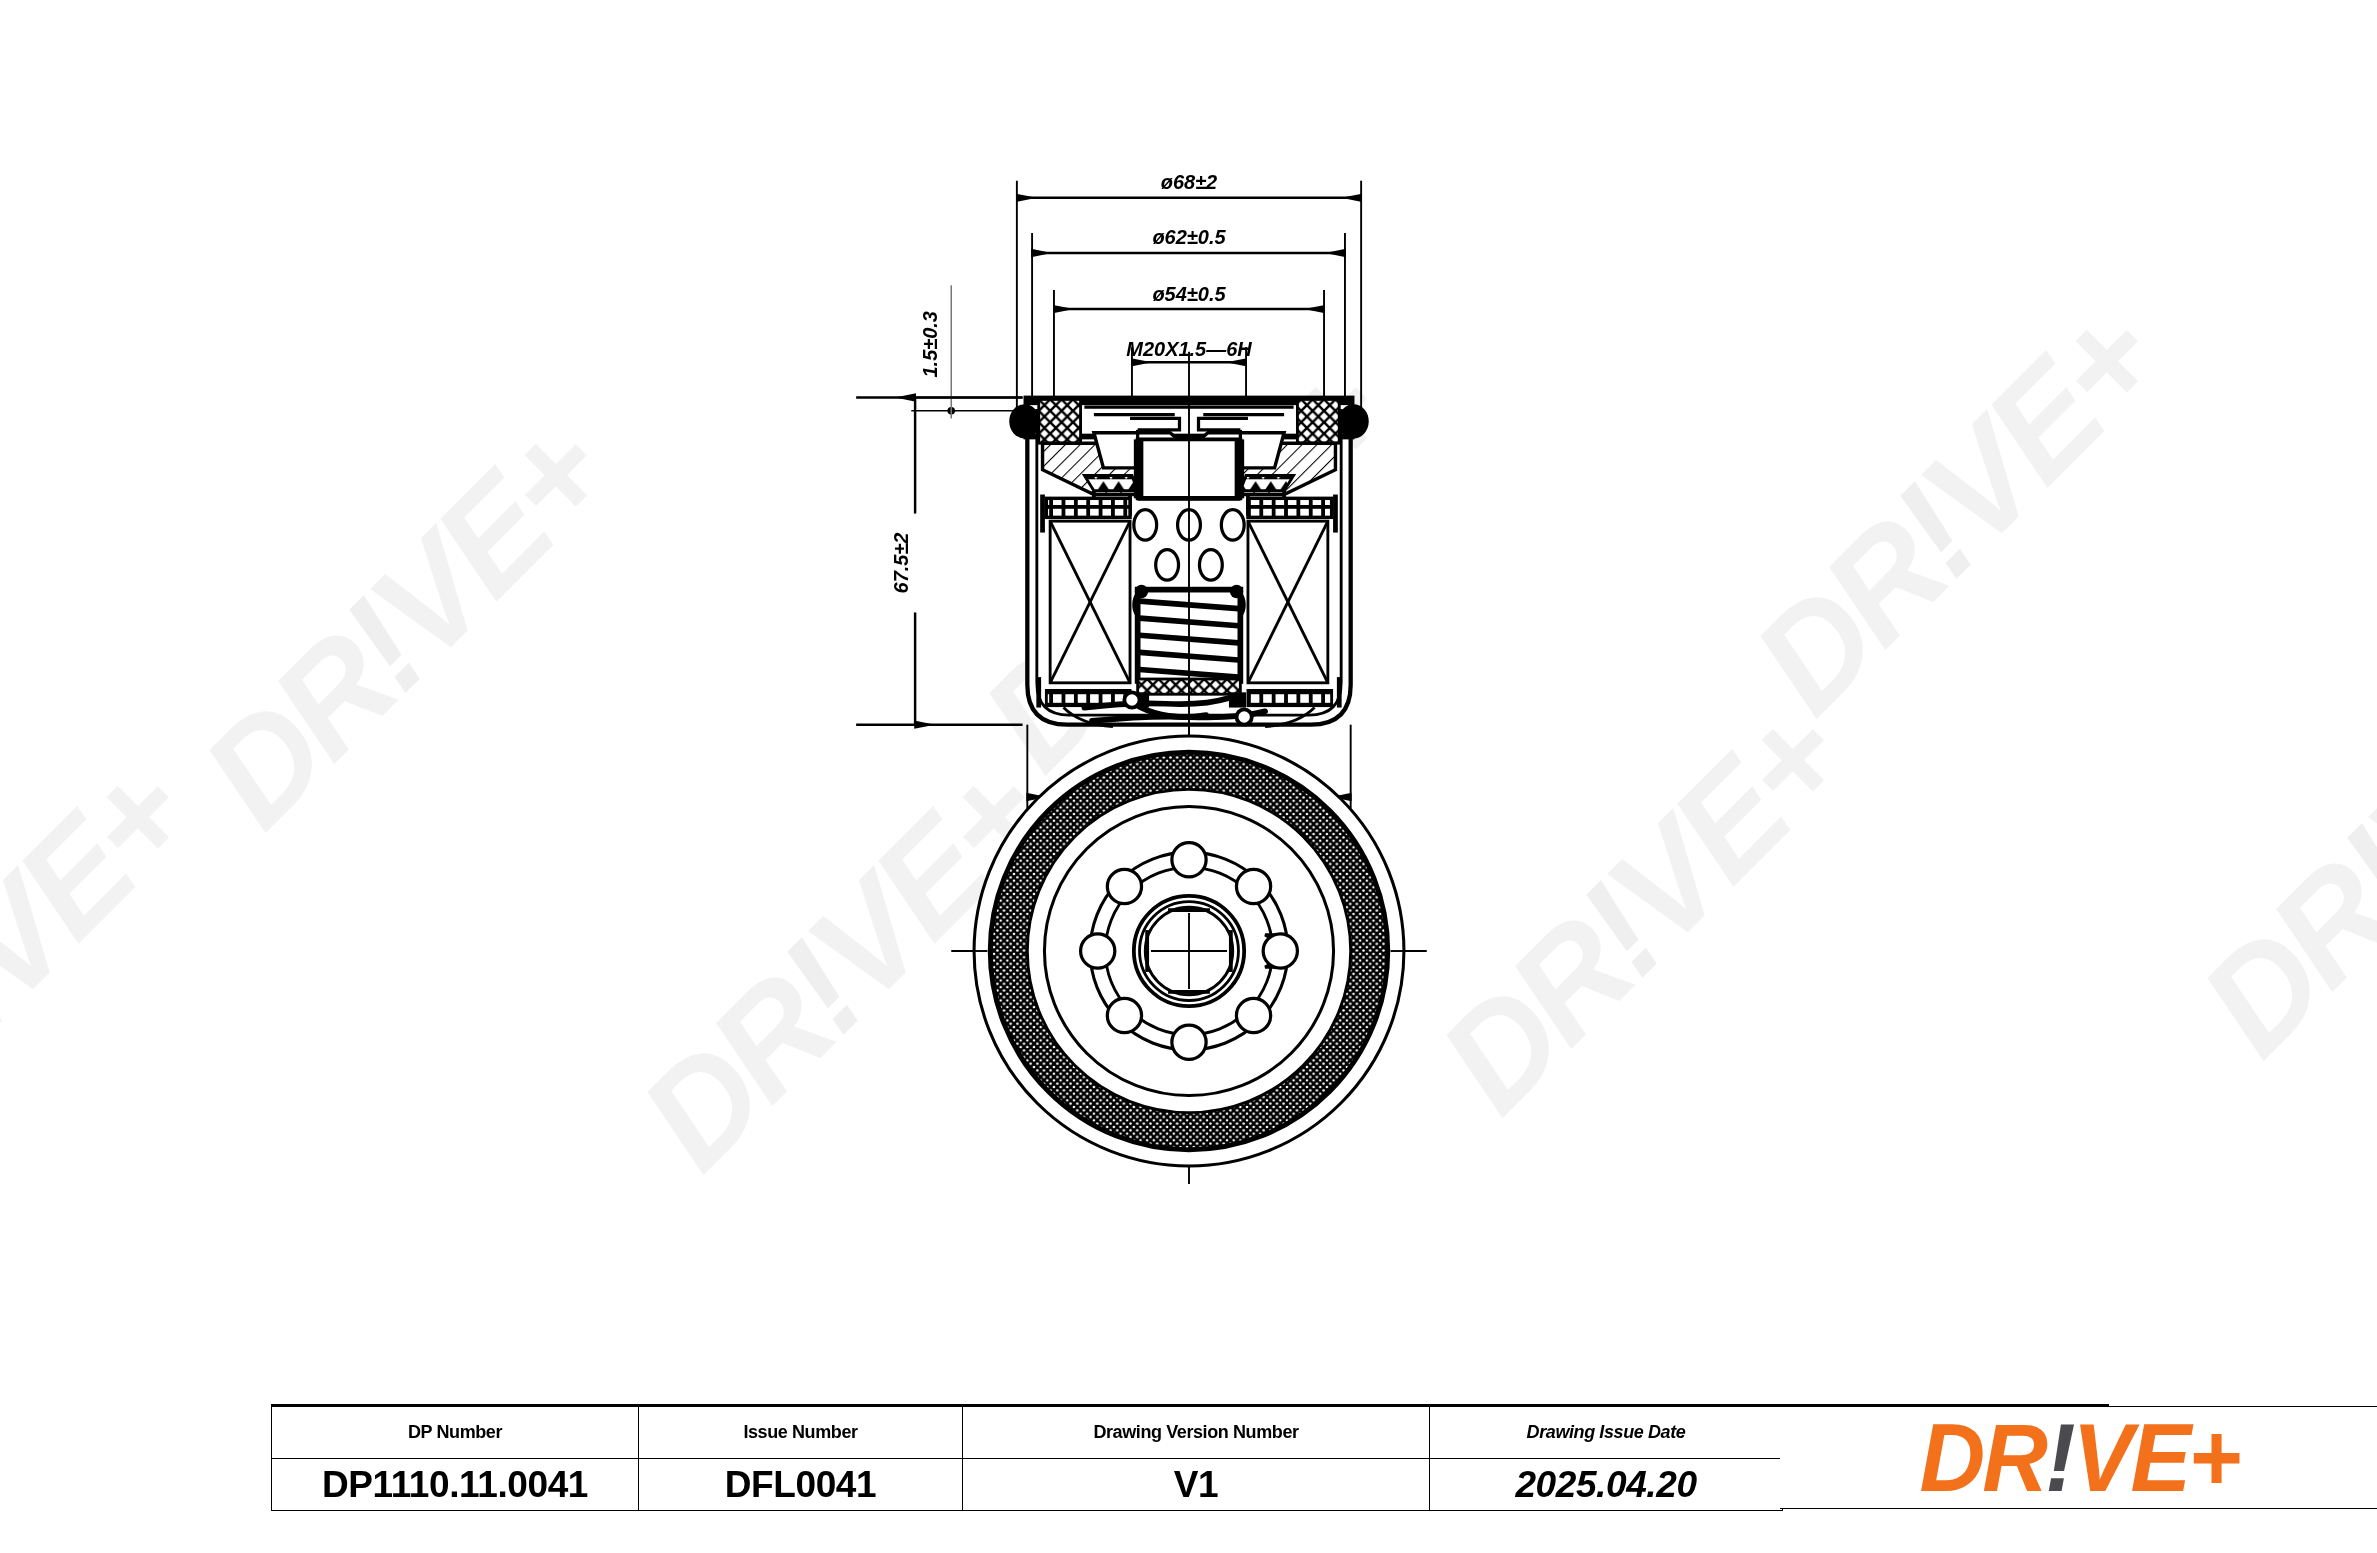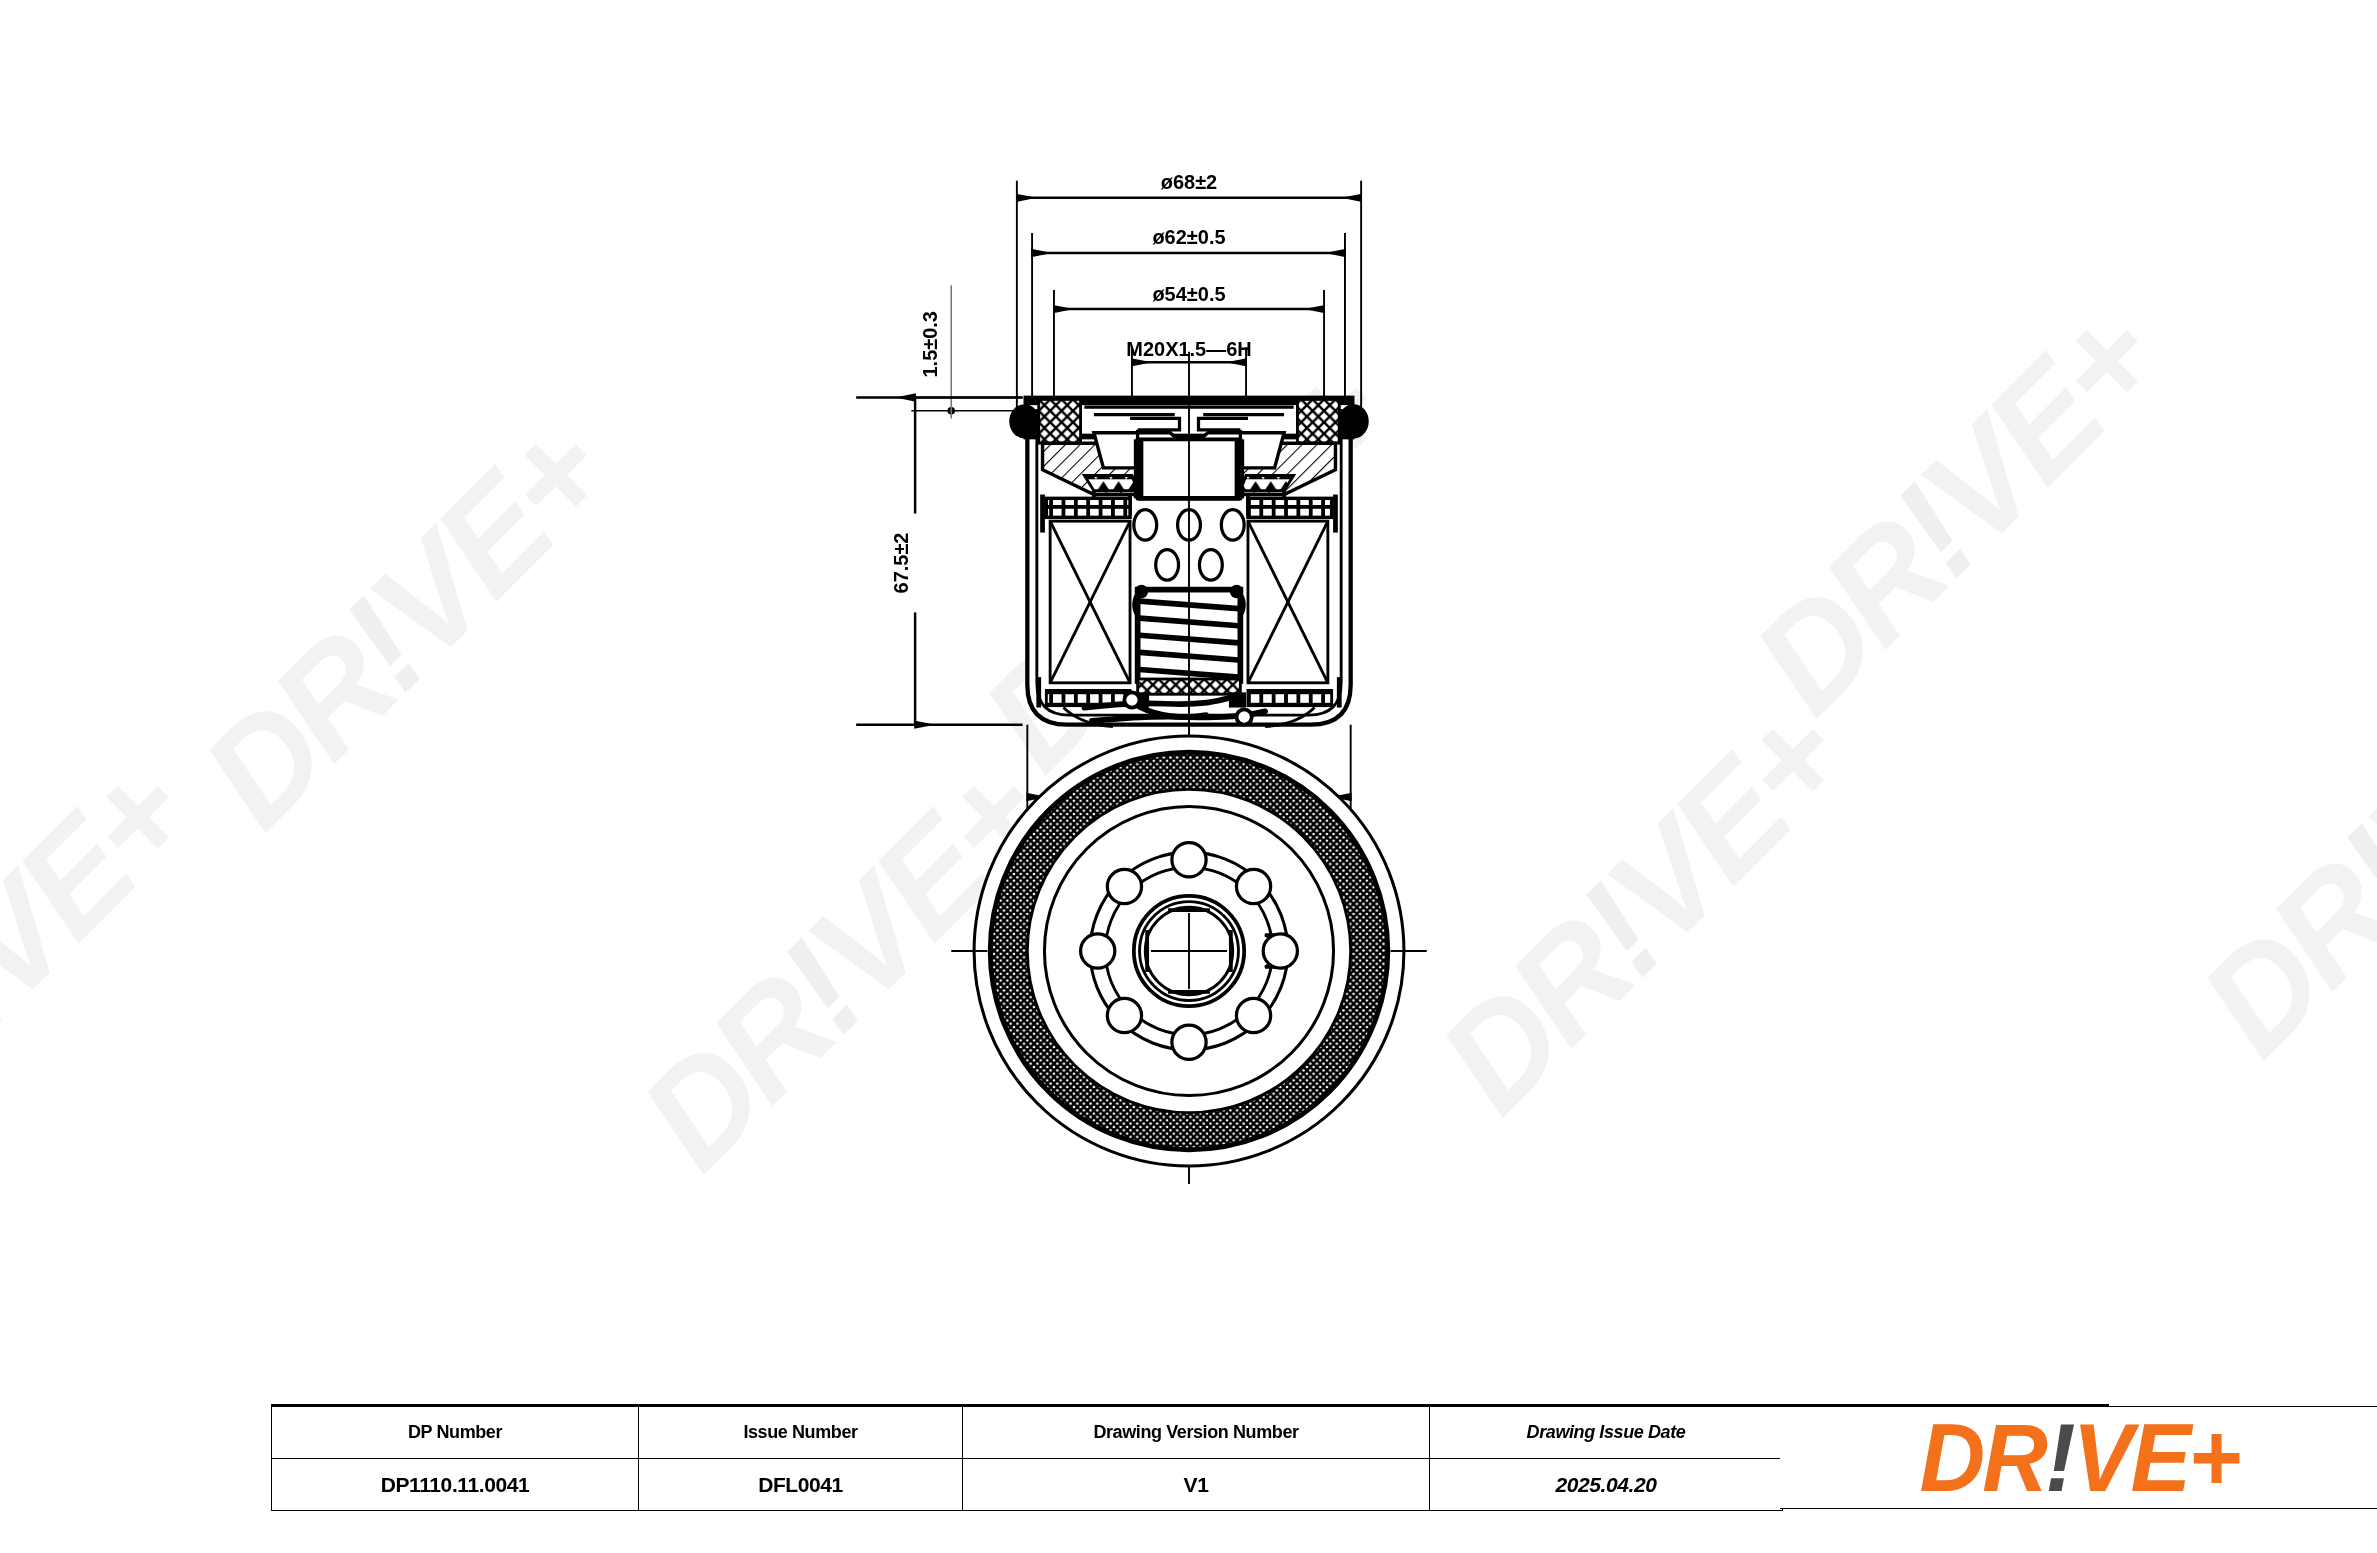--- a/index.html
+++ b/index.html
@@ -48,20 +48,21 @@
     user-select: none;
   }
   .wm .bang { color: #efefef; }
 
   
   #drawing-layer {
     position: absolute;
     left: 0; top: 0;
     width: 2378px; height: 1216px;
     z-index: 2;
+    font-style: italic;
   }
 
   
   #title-block {
     position: absolute;
     left: 271px;
     top: 1406px;
     width: 1836px;
     height: 103px;
     z-index: 3;
@@ -80,21 +81,21 @@
     font-weight: bold;
     color: #000;
     padding: 0;
   }
   #title-table tr.header-row td {
     font-size: 18px;
     height: 51px;
     letter-spacing: -0.4px;
   }
   #title-table tr.value-row td {
-    font-size: 21px;
+    font-size: 37px;
     height: 51px;
     letter-spacing: -0.4px;
   }
   .col-dp    { width: 366px; }
   .col-part  { width: 323px; }
   .col-ver   { width: 466px; }
   .col-date  { width: 352px; font-style: italic; }
 
   #brand-cell {
     position: absolute;

